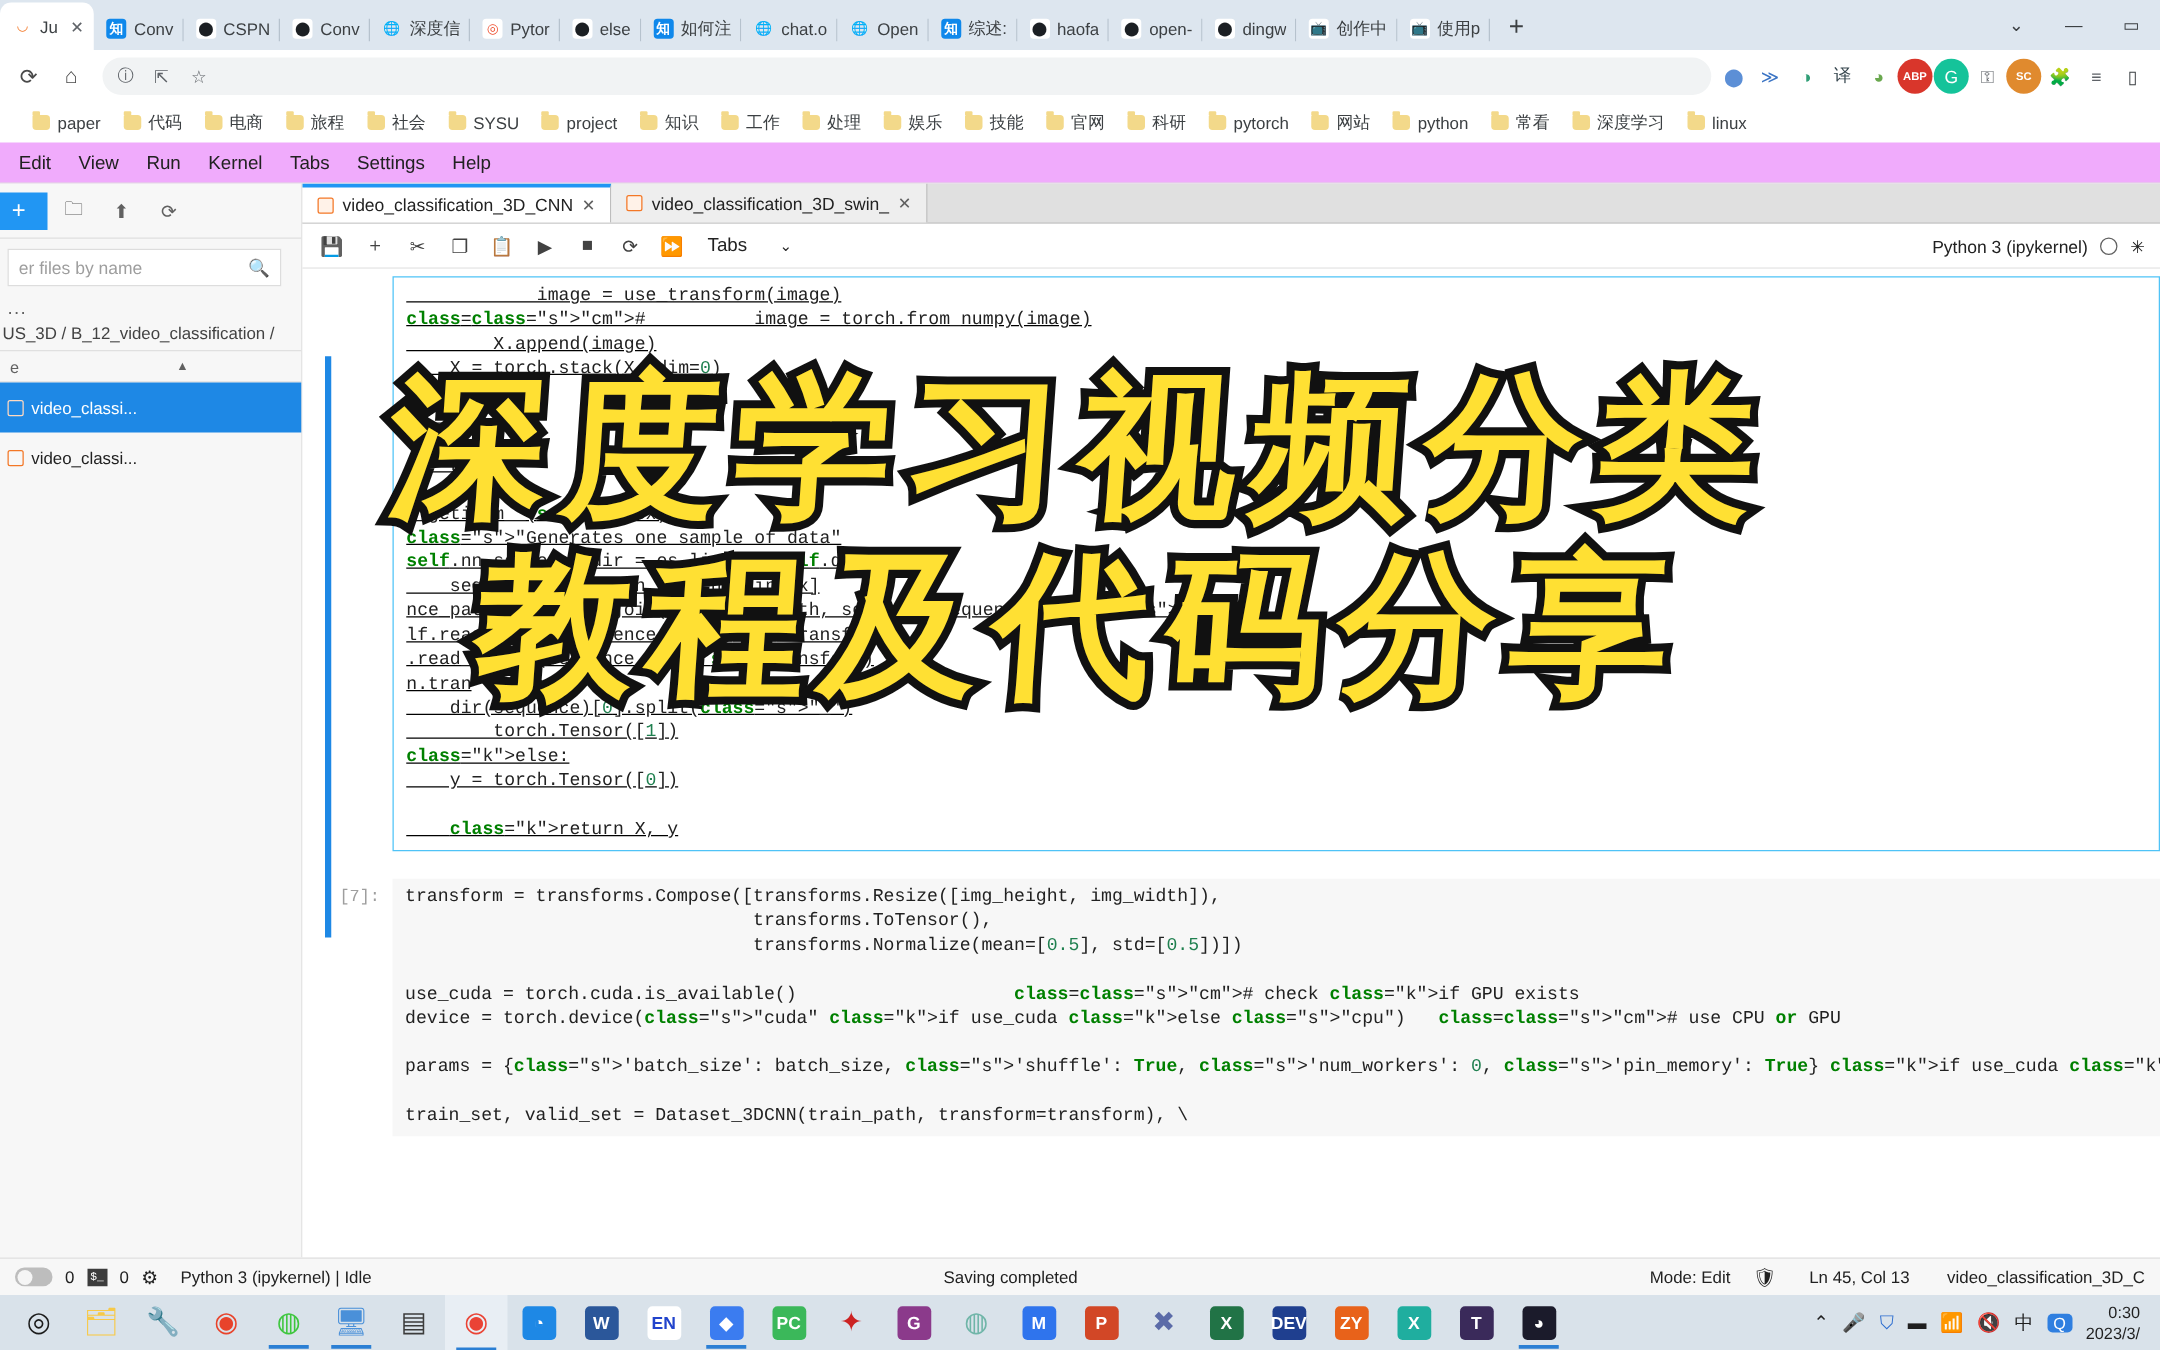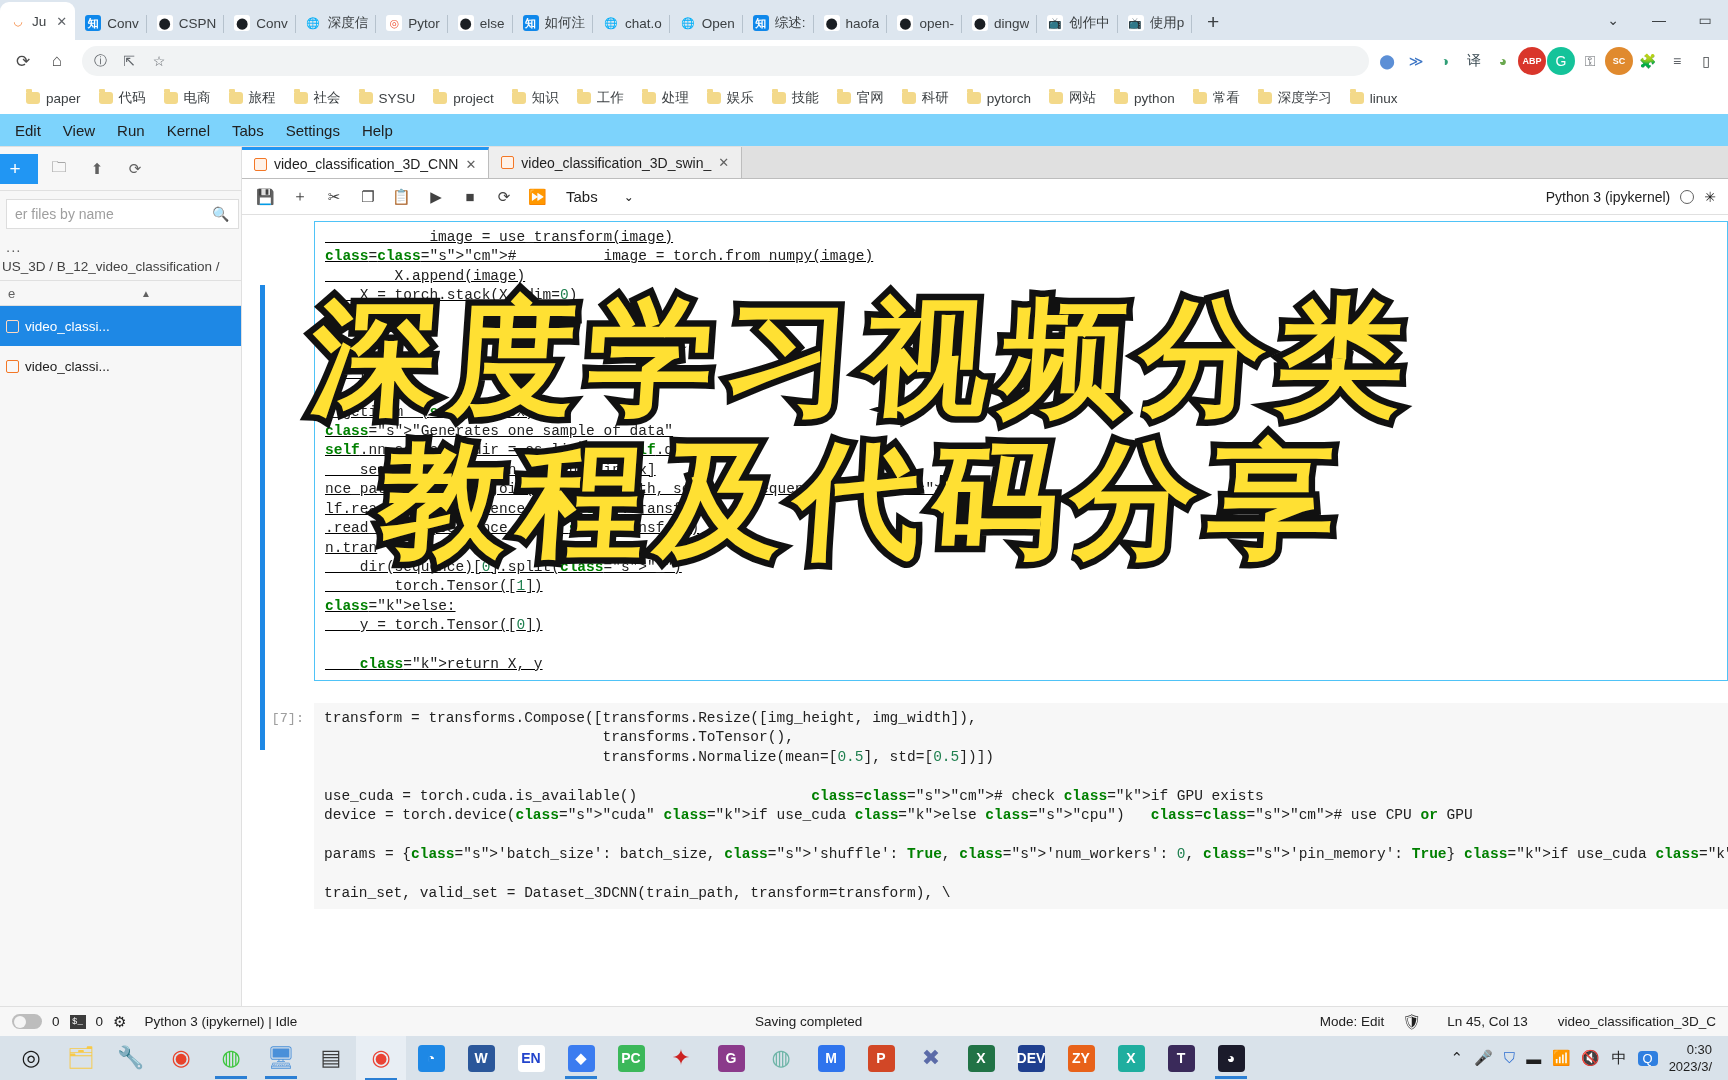--- a/index.html
+++ b/index.html
@@ -98,21 +98,21 @@
     position: relative; flex: 0 0 14px;
   }
   .bm .folder::before {
     content:""; position: absolute; top: -3px; left: 0; width: 6px; height: 3px;
     background: #f3d98a; border-radius: 1px 1px 0 0;
   }
 
   
   .jl-menubar {
     position: absolute; top: 114px; left: 0; width: 1728px; height: 33px;
-    background: #7dd3fc; border-bottom: 1px solid #e0e0e0;
+    background: #f0abfc; border-bottom: 1px solid #e0e0e0;
     display: flex; align-items: center; padding-left: 4px;
   }
   .jl-menu-item { padding: 4px 11px; font-size: 15px; color: #212121; }
 
   .jl-body {
     position: absolute; top: 147px; left: 0; width: 1728px; height: 859px;
     background: #fff; display: flex;
   }
 
   
@@ -128,21 +128,21 @@
   .fb-new {
     width: 46px; height: 30px; background: #2196f3; color: #fff;
     display: flex; align-items: center; justify-content: center; font-size: 19px;
     margin-left: -8px;
   }
   .fb-ico {
     width: 34px; height: 28px; display: flex; align-items: center; justify-content: center;
     font-size: 15px; color: #616161;
   }
   .fb-filter {
-    margin: 8px 2px 6px 6px; height: 30px; background: #fff;
+    margin: 8px 16px 6px 6px; height: 30px; background: #fff;
     border: 1px solid #ddd; display: flex; align-items: center;
     padding: 0 8px; font-size: 14px; color: #9e9e9e; gap: 6px;
   }
   .fb-filter .txt { flex: 1 1 auto; overflow: hidden; white-space: nowrap; }
   .fb-crumbs-row {
     display: flex; align-items: center; padding: 2px 6px; height: 22px;
     font-size: 15px; color: #616161; letter-spacing: 1px;
   }
   .fb-path {
     padding: 2px 4px 6px 2px; font-size: 13.5px; color: #424242;

